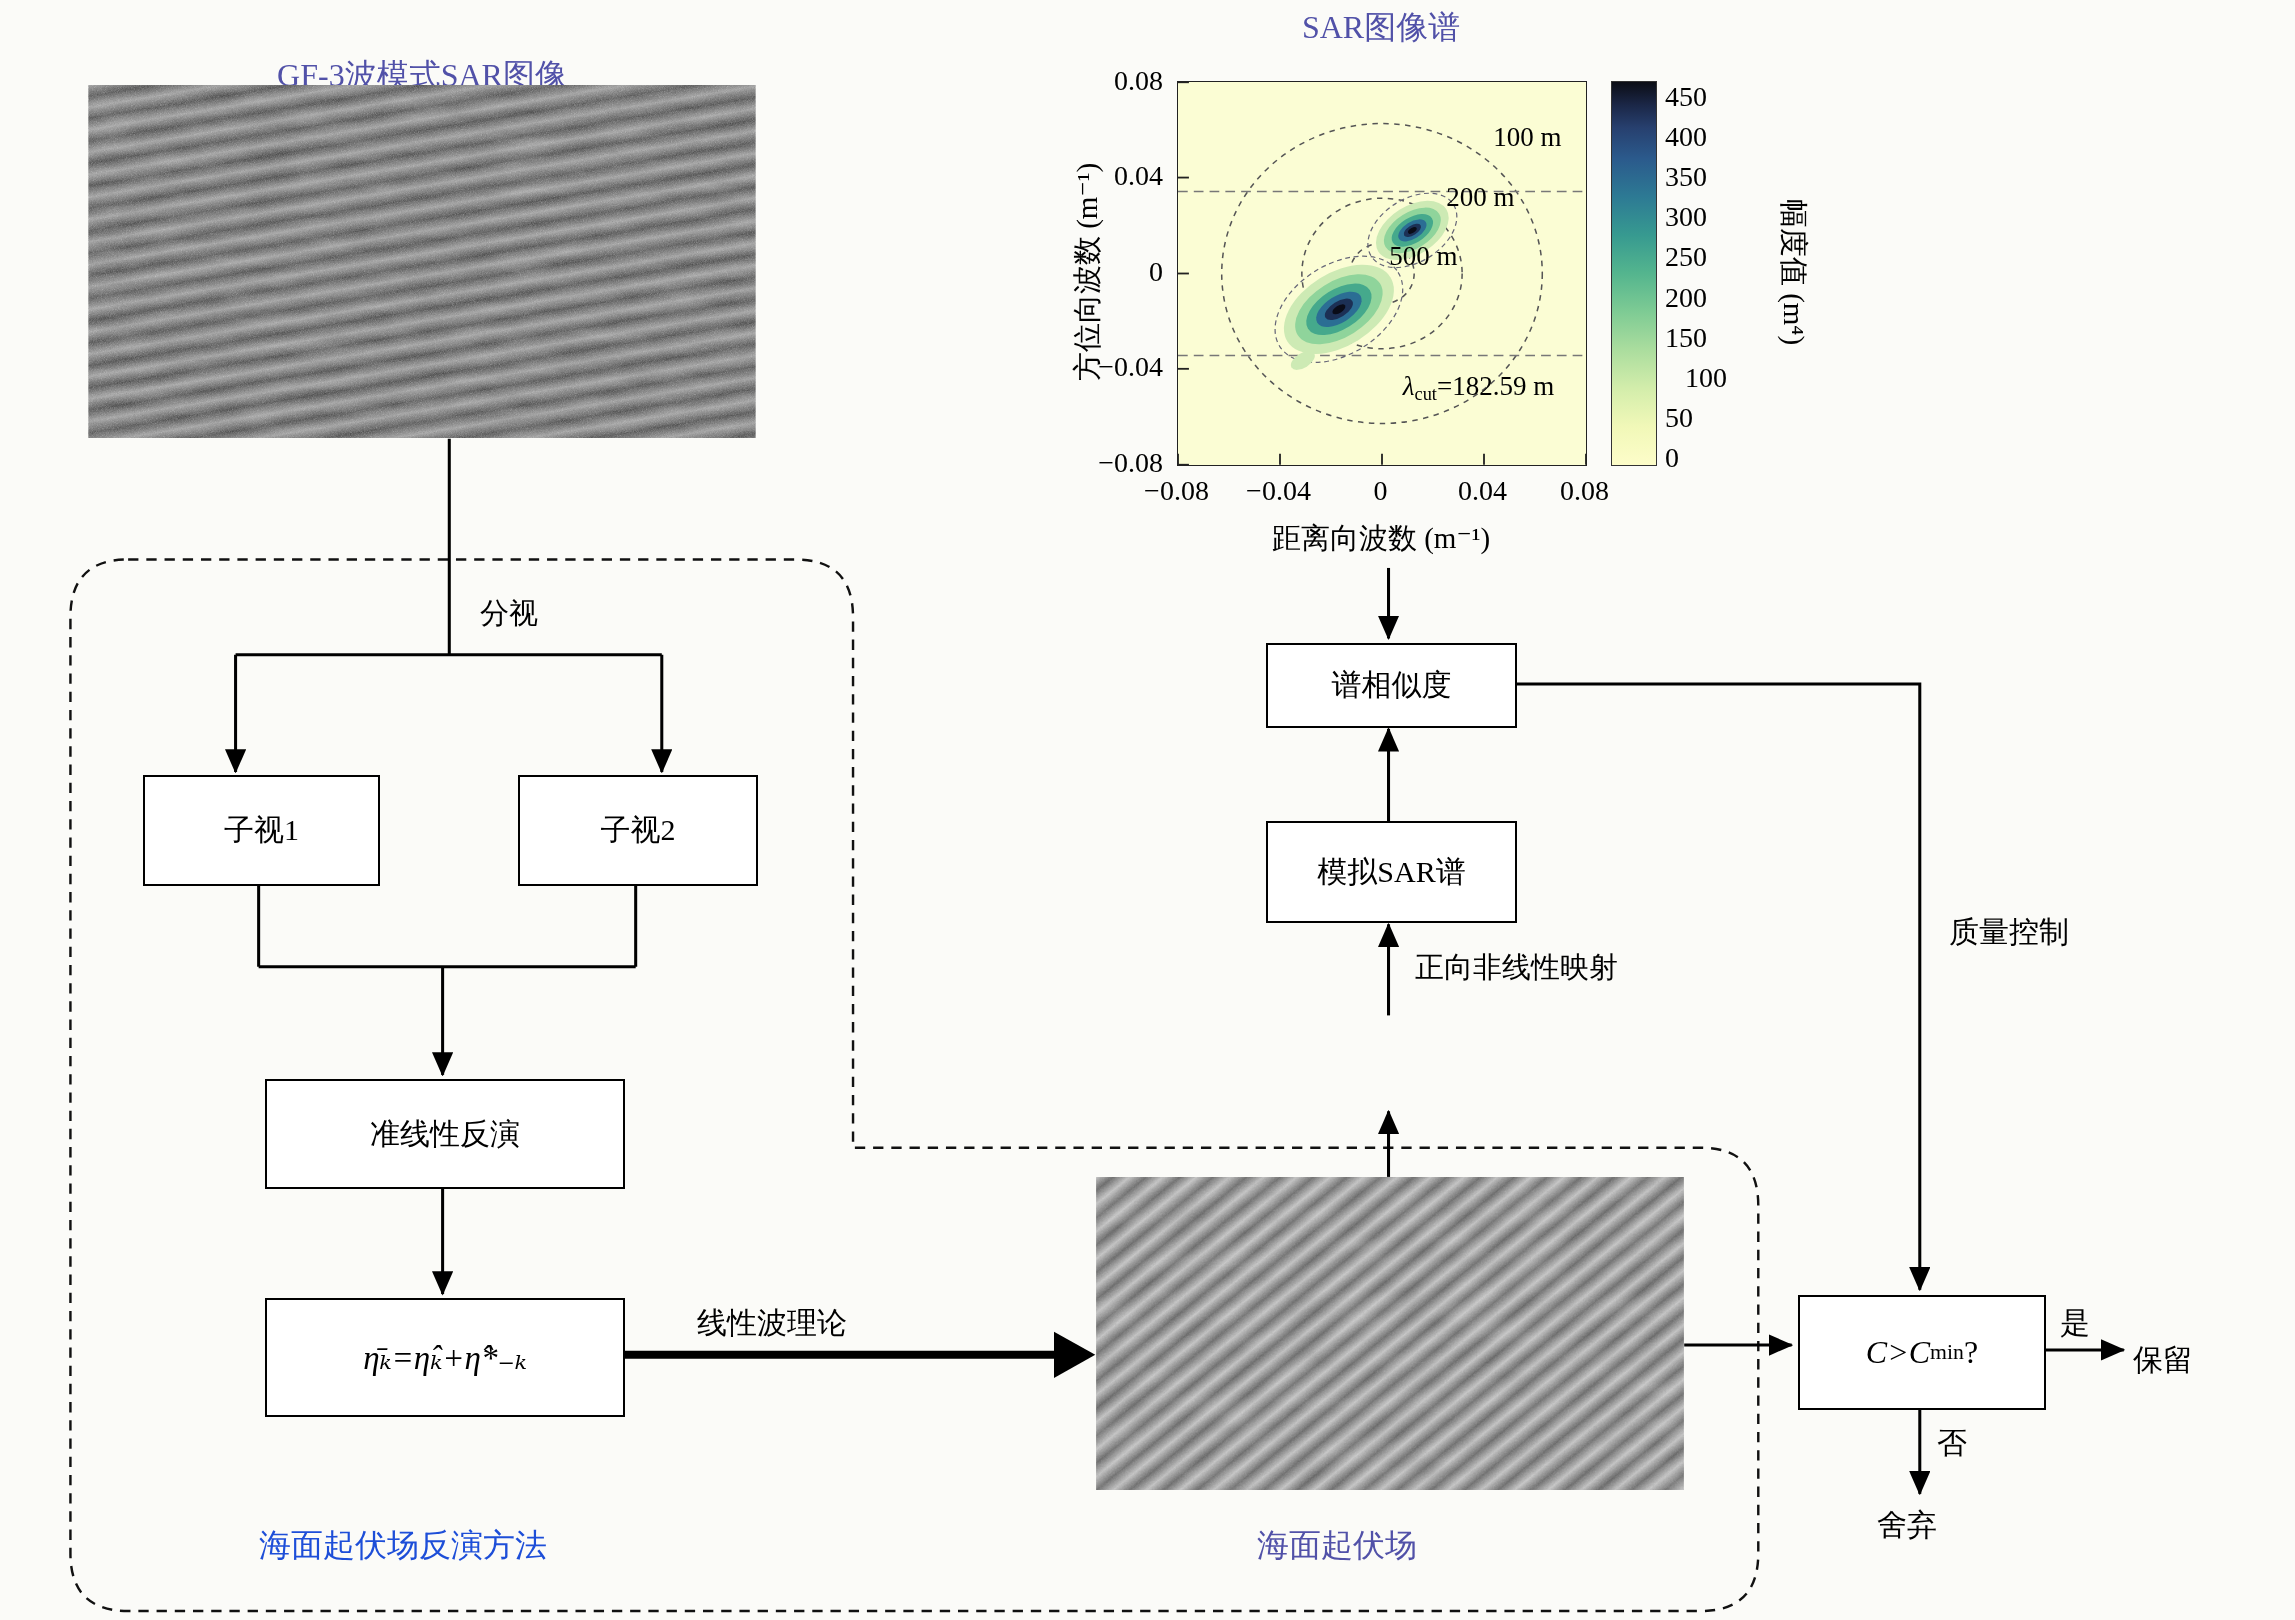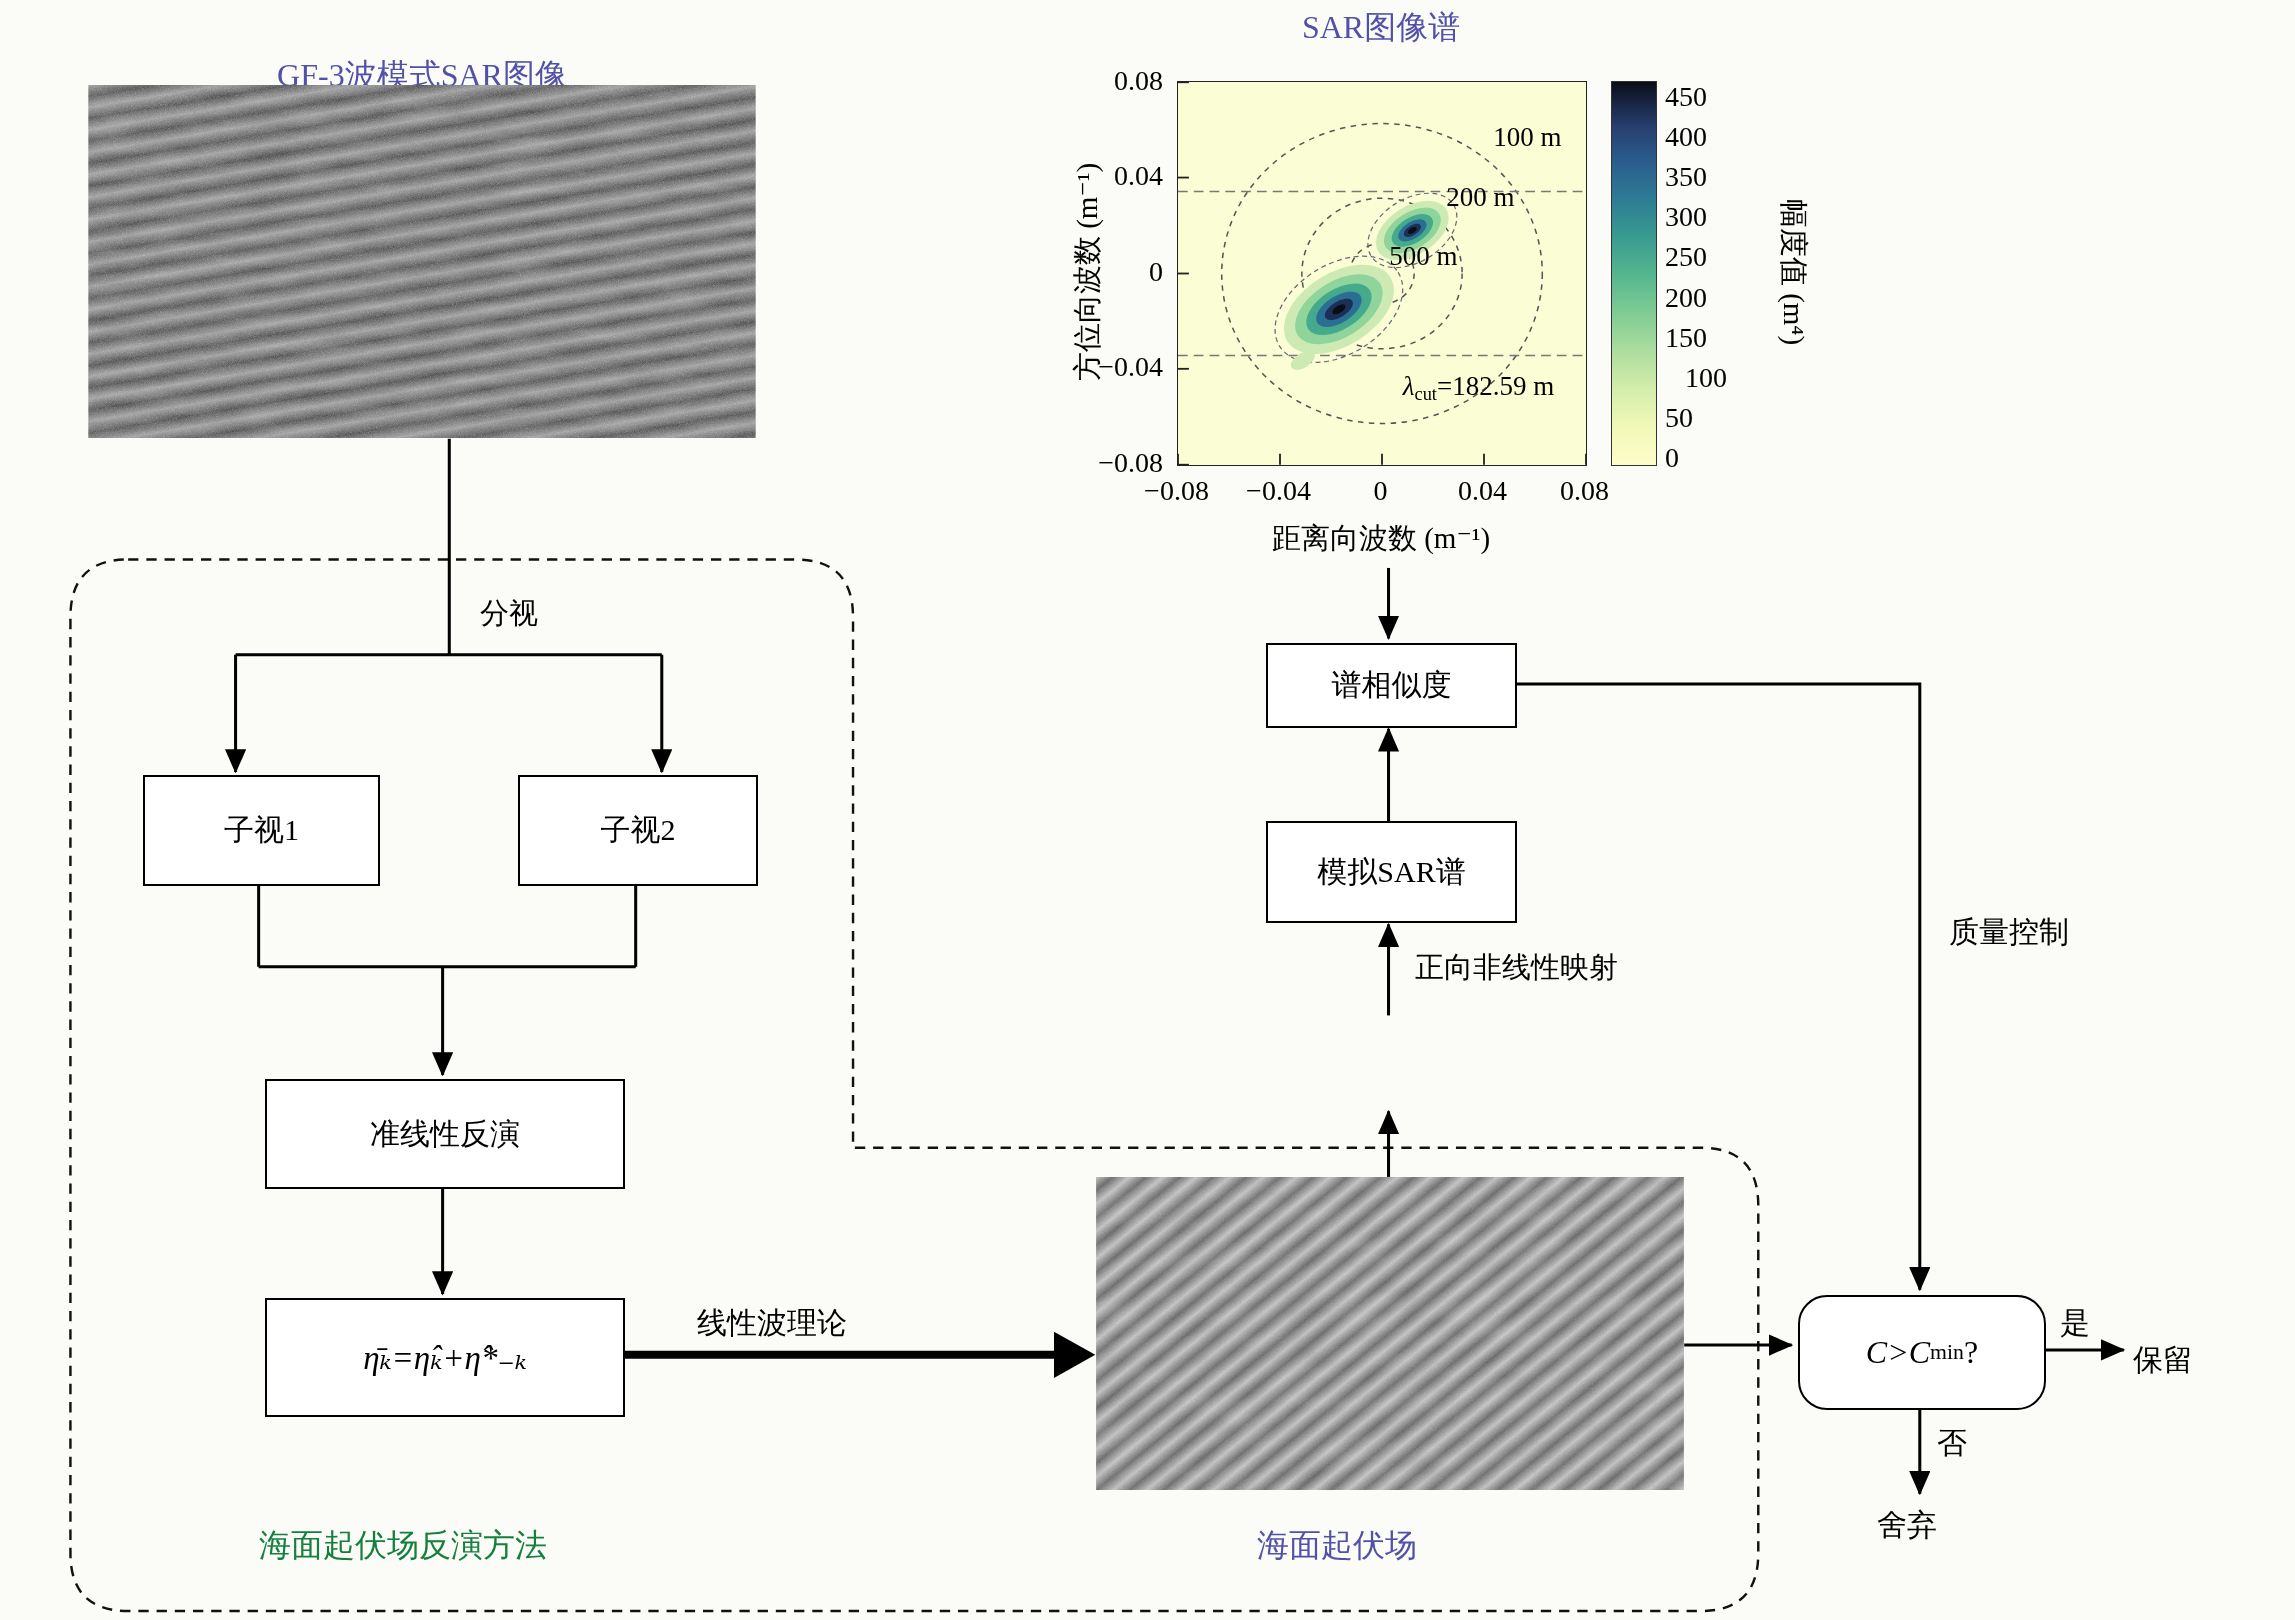--- a/index.html
+++ b/index.html
@@ -10,21 +10,21 @@
   .lbl{position:absolute;font-size:29px;line-height:1.15;white-space:nowrap;}
   .ctr{text-align:left;}
   .fbox{
     position:absolute;background:#fff;border:2.4px solid #000;
     display:flex;align-items:center;justify-content:center;
     font-size:30px;white-space:nowrap;
   }
   .tick{position:absolute;font-size:28px;line-height:34px;white-space:nowrap;}
   .title{position:absolute;font-size:32px;text-align:center;white-space:nowrap;}
   .purple{color:#5151a8;}
-  .maroon{color:#15803d;}
+  .maroon{color:#1d4ed8;}
   .it{font-style:italic;}
   .sb{font-size:0.68em;vertical-align:-0.28em;}
   #plot{
     position:absolute;left:1177px;top:81px;width:408px;height:383px;
     background:#fbfdd4;border:1.8px solid #222;
   }
   #colorbar{
     position:absolute;left:1611px;top:81px;width:44px;height:383px;
     border:1.2px solid #333;
     background:linear-gradient(to top,
@@ -211,21 +211,21 @@
       <polygon points="1736,2193 1736,2269 1804,2231" fill="#000"></polygon>
     </g>
   </svg>
 
   <div class="fbox" style="left:143px;top:775px;width:233px;height:107px;">子视1</div>
   <div class="fbox" style="left:518px;top:775px;width:236px;height:107px;">子视2</div>
   <div class="fbox" style="left:265px;top:1079px;width:356px;height:106px;">准线性反演</div>
   <div class="fbox it" style="left:265px;top:1298px;width:356px;height:115px;font-size:33px;">η̄ₖ=η̂ₖ+η̂*₋ₖ</div>
   <div class="fbox" style="left:1266px;top:821px;width:247px;height:98px;">模拟SAR谱</div>
   <div class="fbox" style="left:1266px;top:643px;width:247px;height:81px;">谱相似度</div>
-  <div class="fbox" style="left:1798px;top:1295px;width:244px;height:111px;font-size:32px;border-radius:29px;">
+  <div class="fbox" style="left:1798px;top:1295px;width:244px;height:111px;font-size:32px;">
     <span class="it">C&gt;C</span>
       <span class="sb">min</span>
       <span>?</span>
   </div>
 
   <div class="lbl" style="left:471px;top:597px;margin-left:9px;">分视</div>
   <div class="lbl ctr" style="left:697px;top:1306px;width:328px;font-size:30px;">线性波理论</div>
   <div class="lbl" style="left:1415px;top:951px;">正向非线性映射</div>
   <div class="lbl" style="left:1949px;top:915px;font-size:30px;">质量控制</div>
   <div class="lbl" style="left:2060px;top:1306px;font-size:30px;">是</div>

